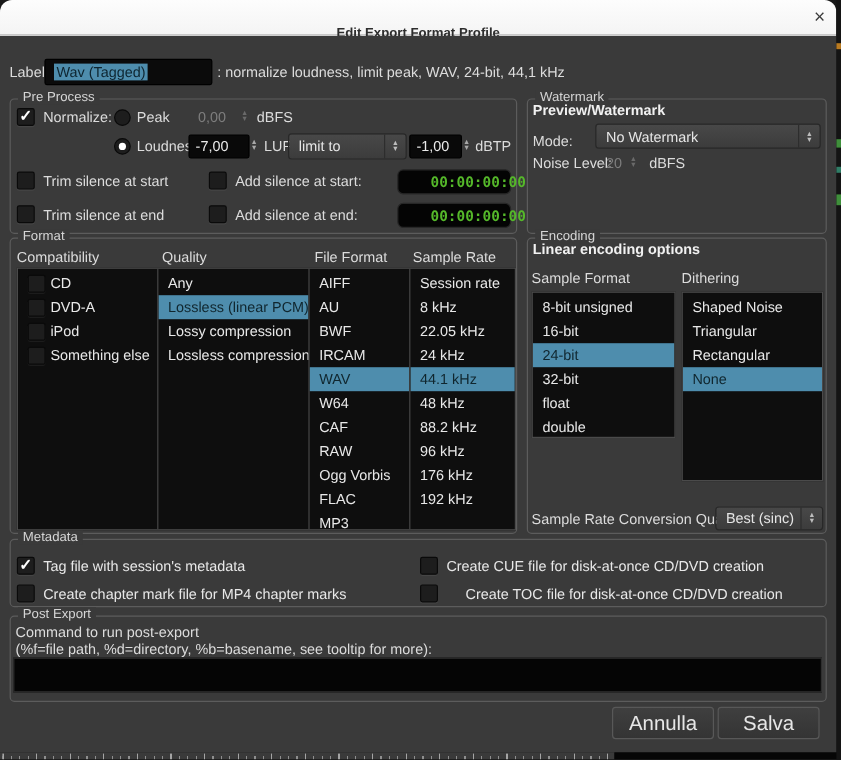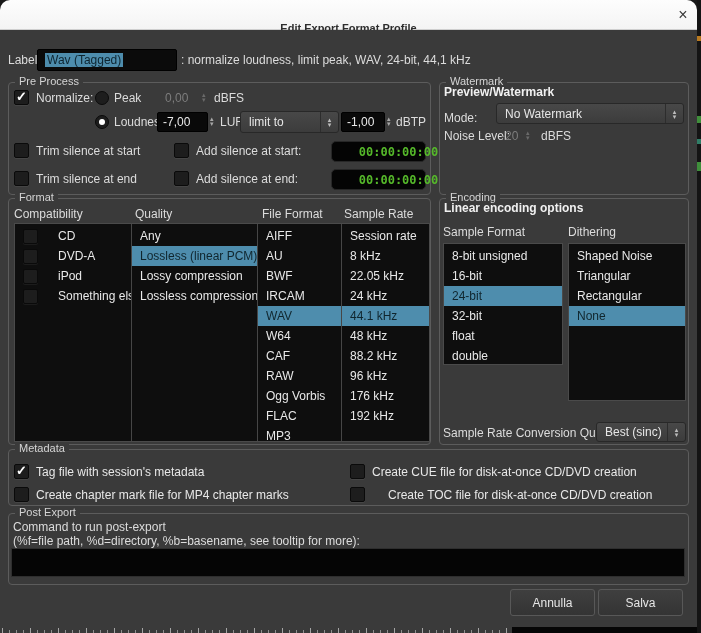--- a/index.html
+++ b/index.html
@@ -41,36 +41,36 @@
   .combo .arr{width:17px;align-self:stretch;border-left:1px solid #2d2d2d;display:flex;
       flex-direction:column;align-items:center;justify-content:center;font-size:7px;line-height:5px;color:#bdbdbd;}
   .clock{position:absolute;background:#040404;border:1px solid #272727;border-radius:5px;
       color:var(--clock-green,#55b82a);font-family:"DejaVu Sans Mono",monospace;font-weight:bold;font-size:12px;
       display:flex;align-items:center;justify-content:center;box-sizing:border-box;letter-spacing:0;padding-left:40px;}
   
   .listgrid{position:absolute;display:grid;background:#0e0e0e;border:1px solid #4a4a4a;box-sizing:border-box;}
   .listcol{padding-top:2px;box-sizing:border-box;overflow:hidden;}
   .listcol.sep{border-right:1px solid #464646;}
   .listpanel{position:absolute;background:#0e0e0e;border:1px solid #4a4a4a;box-sizing:border-box;padding-top:2px;overflow:hidden;}
-  .list-row{height:20px;display:flex;align-items:center;padding-left:8px;gap:20px;color:#e8e8e8;white-space:nowrap;}
+  .list-row{height:20px;display:flex;align-items:center;padding-left:8px;gap:4px;color:#e8e8e8;white-space:nowrap;}
   .list-row.sel{background:var(--selection,#4e8dad);color:#10262e;}
   .list-row .rcb{width:15px;height:15px;background:#1d1d1d;border:1px solid #0a0a0a;border-radius:2px;
       box-shadow:0 1px 0 rgba(255,255,255,.06);box-sizing:border-box;position:relative;flex:0 0 auto;}
   .list-row .rcb.on::after{content:"✓";position:absolute;left:1px;top:-2px;color:#fff;font-size:13px;font-weight:bold;}
   
   .label-entry{position:absolute;left:37px;top:19px;width:140px;height:22px;background:#0b0b0b;
       border:1px solid #000;border-radius:2px;display:flex;align-items:center;padding-left:7px;box-sizing:border-box;}
   .label-entry .seltext{background:var(--selection,#4e8dad);color:#0e2530;padding:0 2px;white-space:nowrap;}
   
   .cmd-input{position:absolute;background:#050505;border:1px solid #2e2e2e;box-sizing:border-box;color:#e8e8e8;
       display:flex;align-items:center;padding:0 6px;}
   
   .btn{position:absolute;width:85px;height:27px;background:linear-gradient(#3f3f3f,#343434);
       border:1px solid #585858;border-radius:3px;box-sizing:border-box;color:#e6e6e6;
-      display:flex;align-items:center;justify-content:center;font-size:12px;cursor:pointer;}
+      display:flex;align-items:center;justify-content:center;font-size:17px;cursor:pointer;}
   
   .ruler{position:absolute;left:0;top:627px;width:512px;height:6px;background:#3a3a3a;}
   .ruler::before{content:"";position:absolute;bottom:0;left:2px;right:0;height:3px;
       background:repeating-linear-gradient(90deg,#8f8f8f 0 1px,transparent 1px 7px);}
   .ruler::after{content:"";position:absolute;bottom:0;left:2px;right:0;height:5px;
       background:repeating-linear-gradient(90deg,#a5a5a5 0 1px,transparent 1px 28px);}
   .ruler-black{position:absolute;left:512px;top:627px;width:189px;height:6px;background:#060606;}
   .edge{position:absolute;left:697px;top:0;width:4px;height:633px;background:#141414;}
   .edge .frag{position:absolute;left:0;width:4px;}
 </style>

